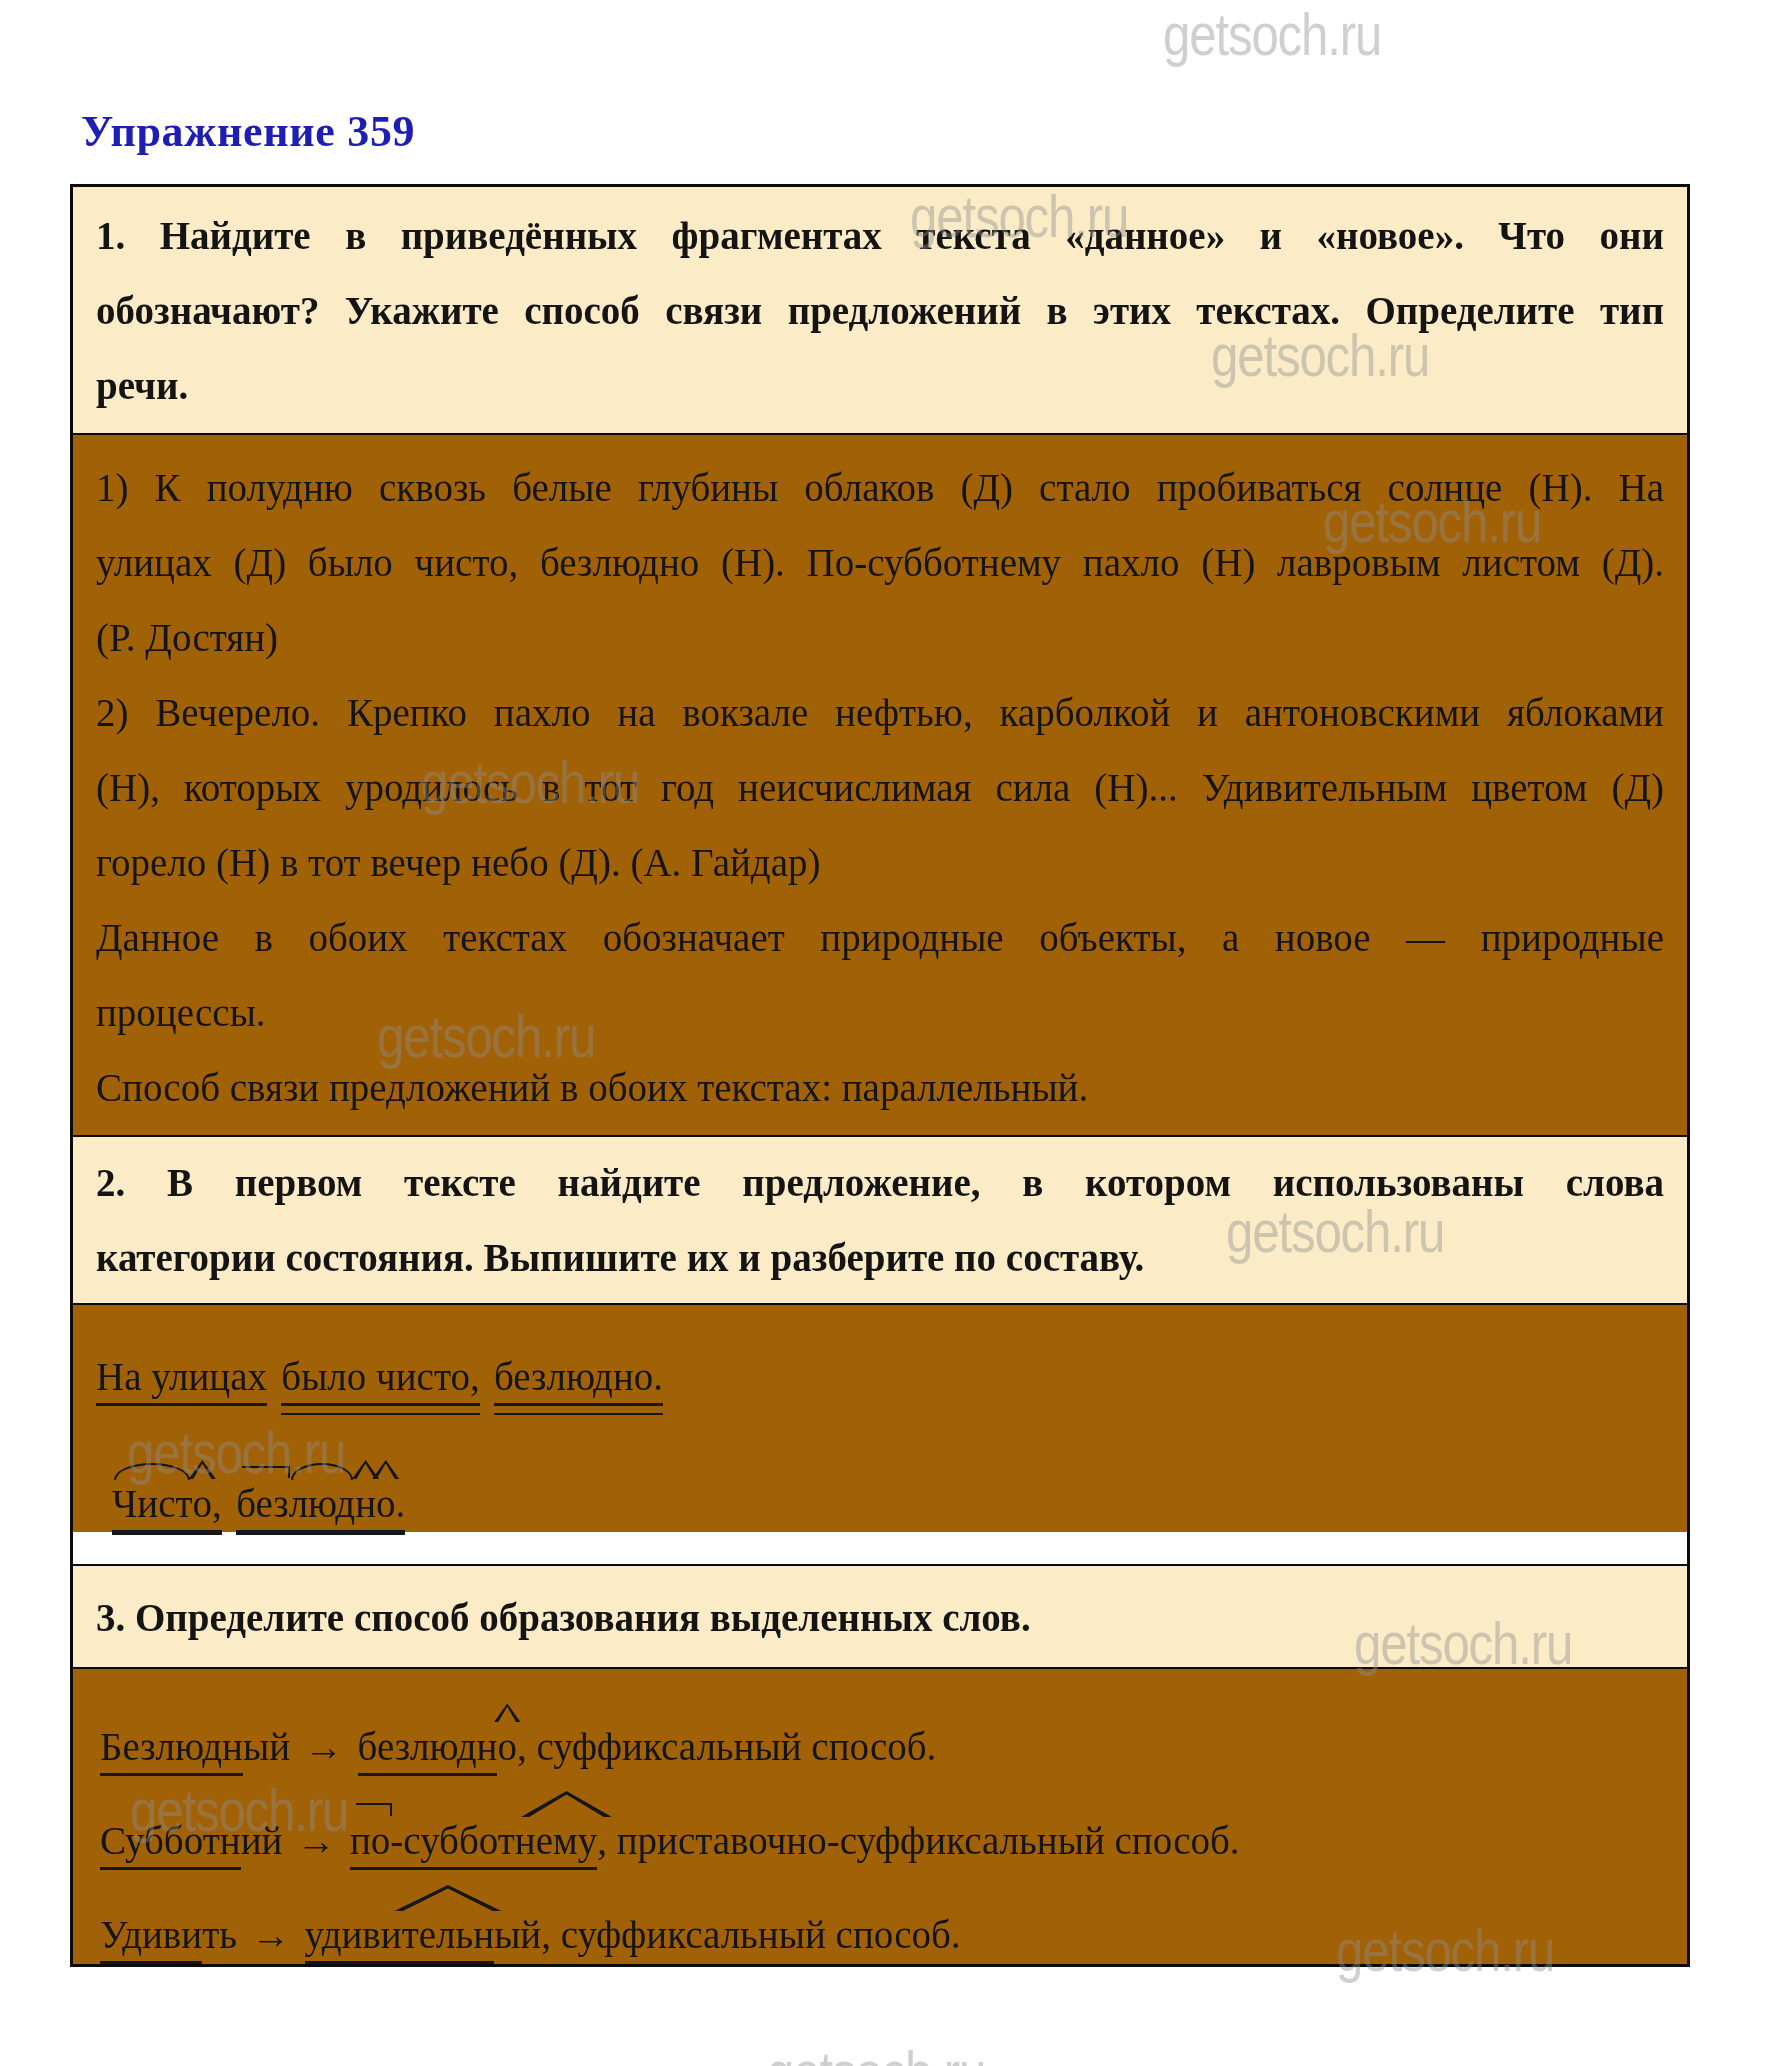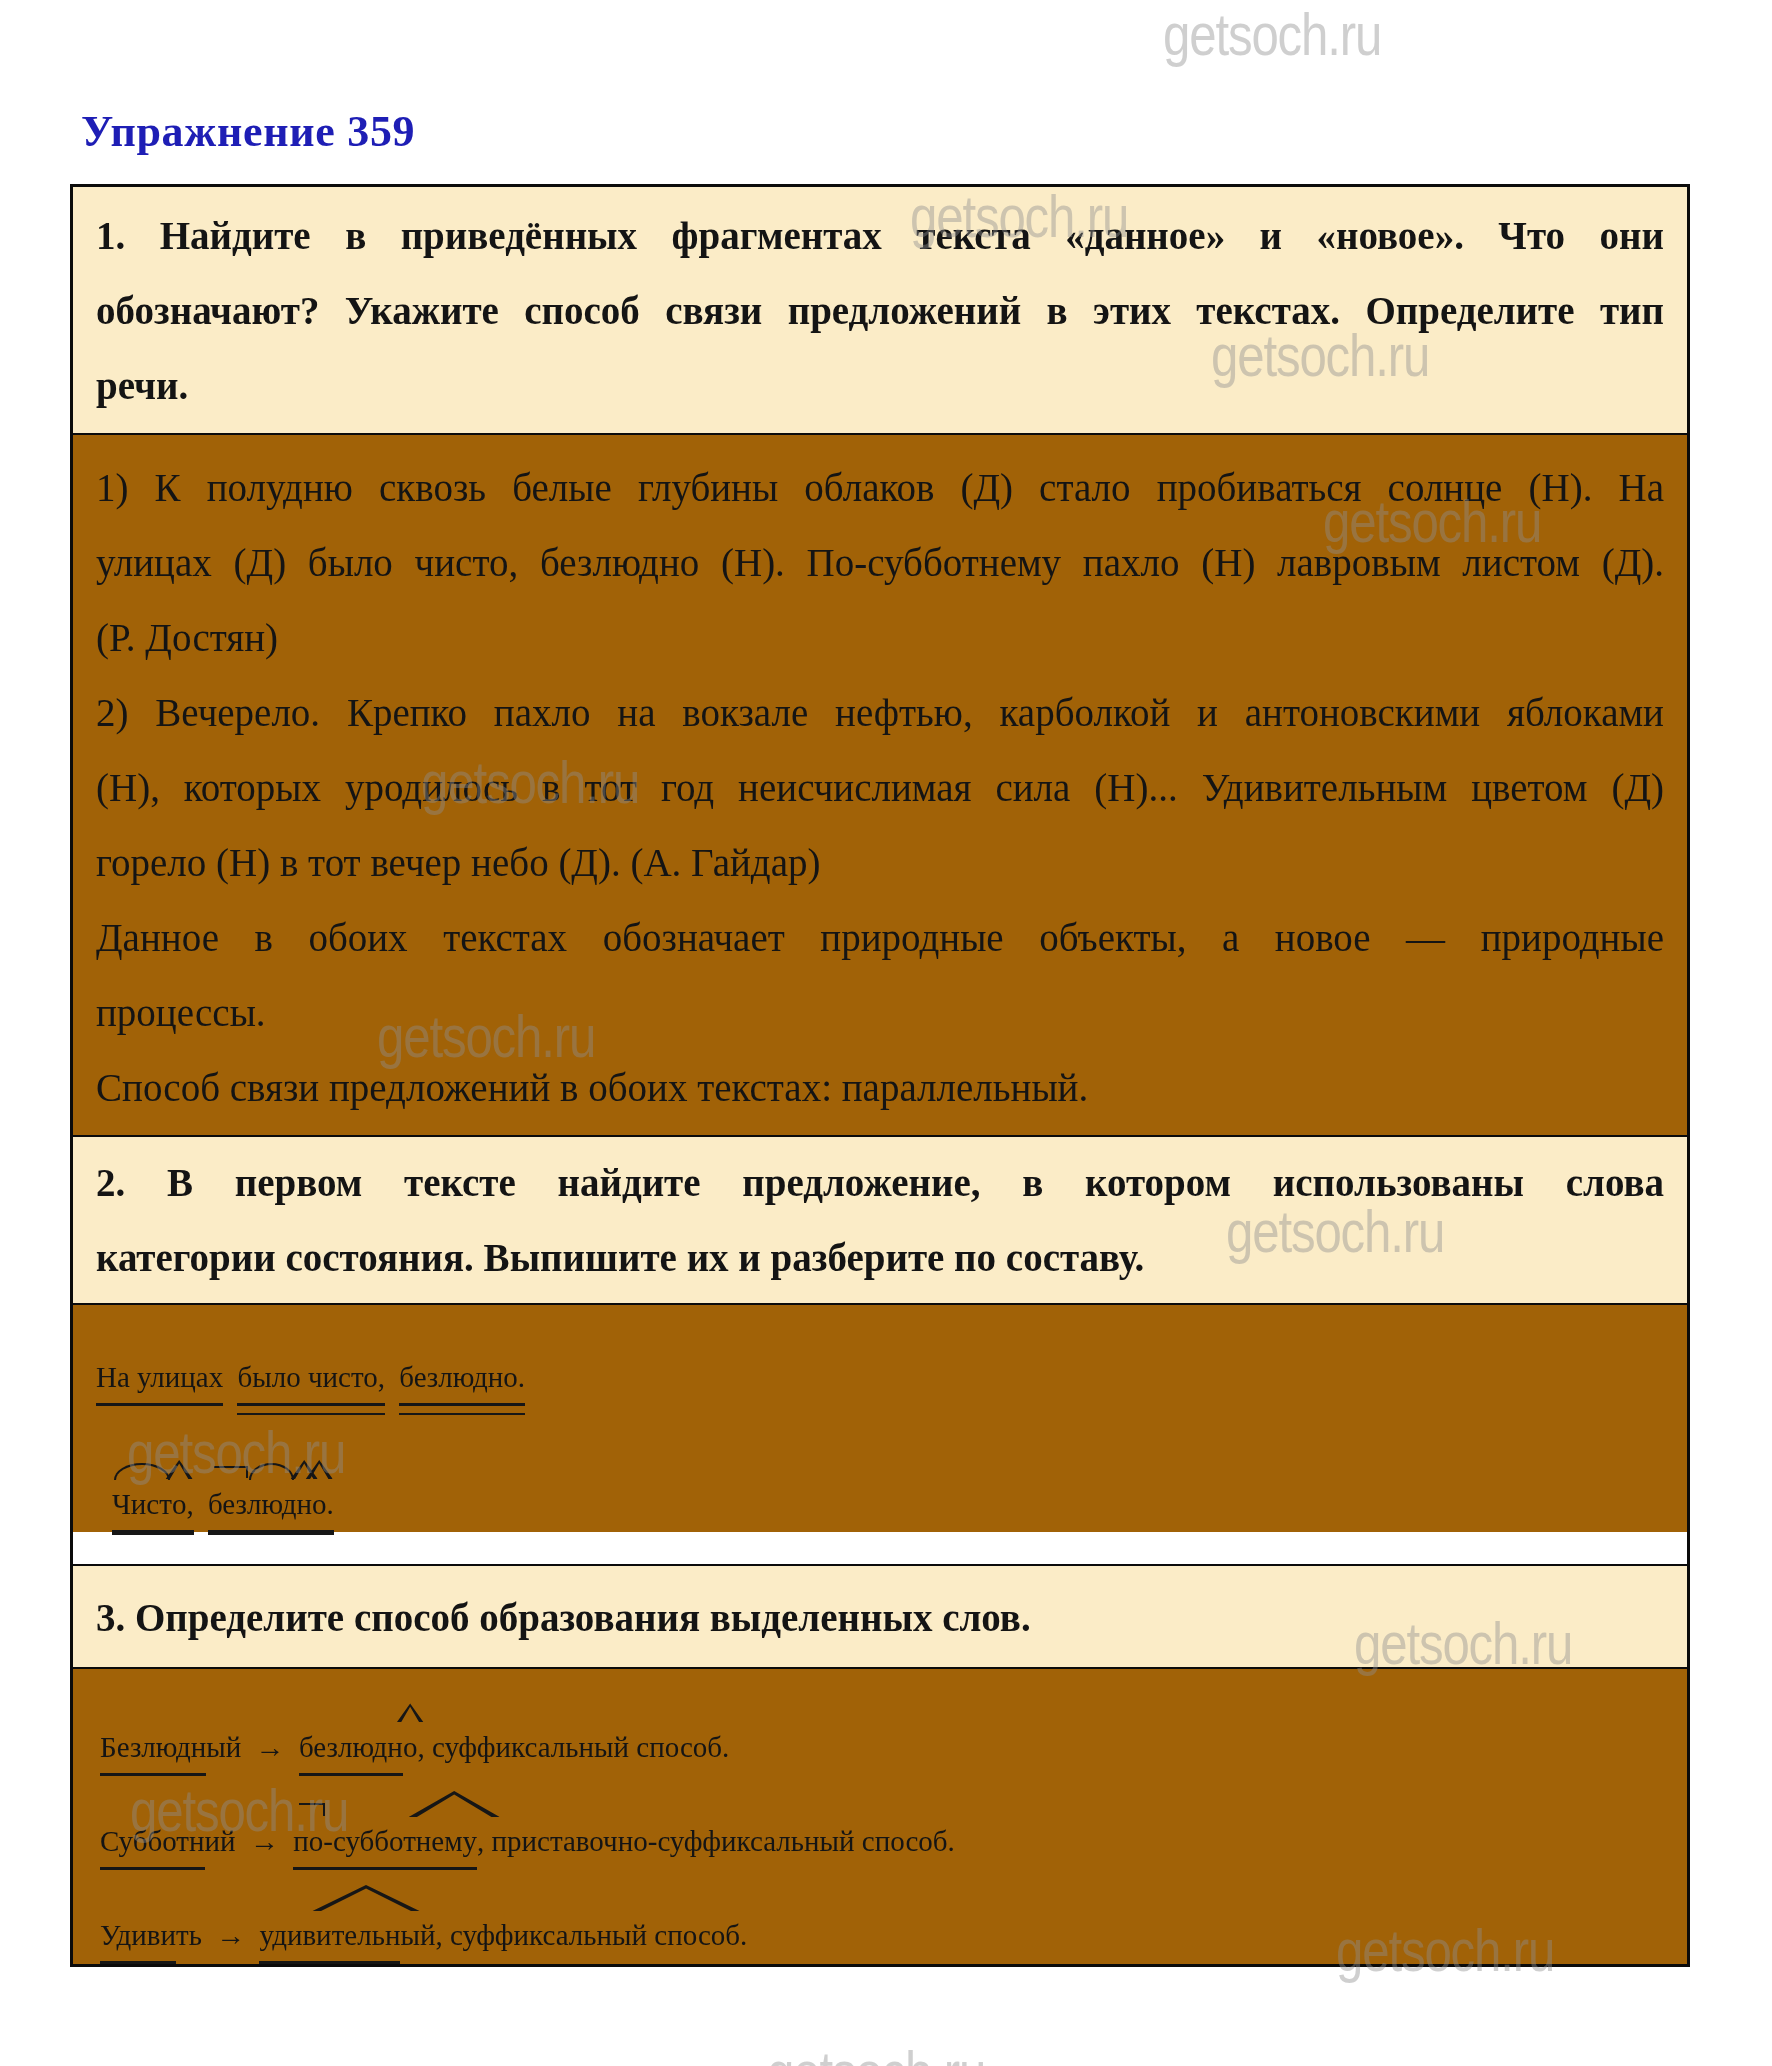--- a/index.html
+++ b/index.html
@@ -24,21 +24,21 @@
   .just { text-align:justify; text-align-last:justify; white-space:normal; }
 
   .r-task1   { padding-top:11.4px; padding-bottom:10px; }
   .r-answer1 { padding-top:14.3px; padding-bottom:10px; }
   .r-task2   { padding-top:8.6px; padding-bottom:7.8px; }
   .r-answer2 { height:227px; }
   .r-task3   { padding-top:14.3px; padding-bottom:12px;margin-top:32px; }
   .r-answer3 { height:295px; padding-left:27px; }
 
   
-  .mline { font-size:29px; line-height:44px; white-space:nowrap; }
+  .mline { font-size:39px; line-height:44px; white-space:nowrap; }
   .a2l1 { margin:0; padding-top:50px; }
   .a2l2 { margin:16px; padding-top:67px; }
   .a3line { padding-top:50px; }
   .a3line.first { padding-top:56px; }
 
   .w   { position:relative; display:inline-block; }
   .seg { position:relative; display:inline-block; }
   .gapr { margin-right:14.3px; }
   .arrow { margin:0 14.3px; font-weight:normal; }
 

